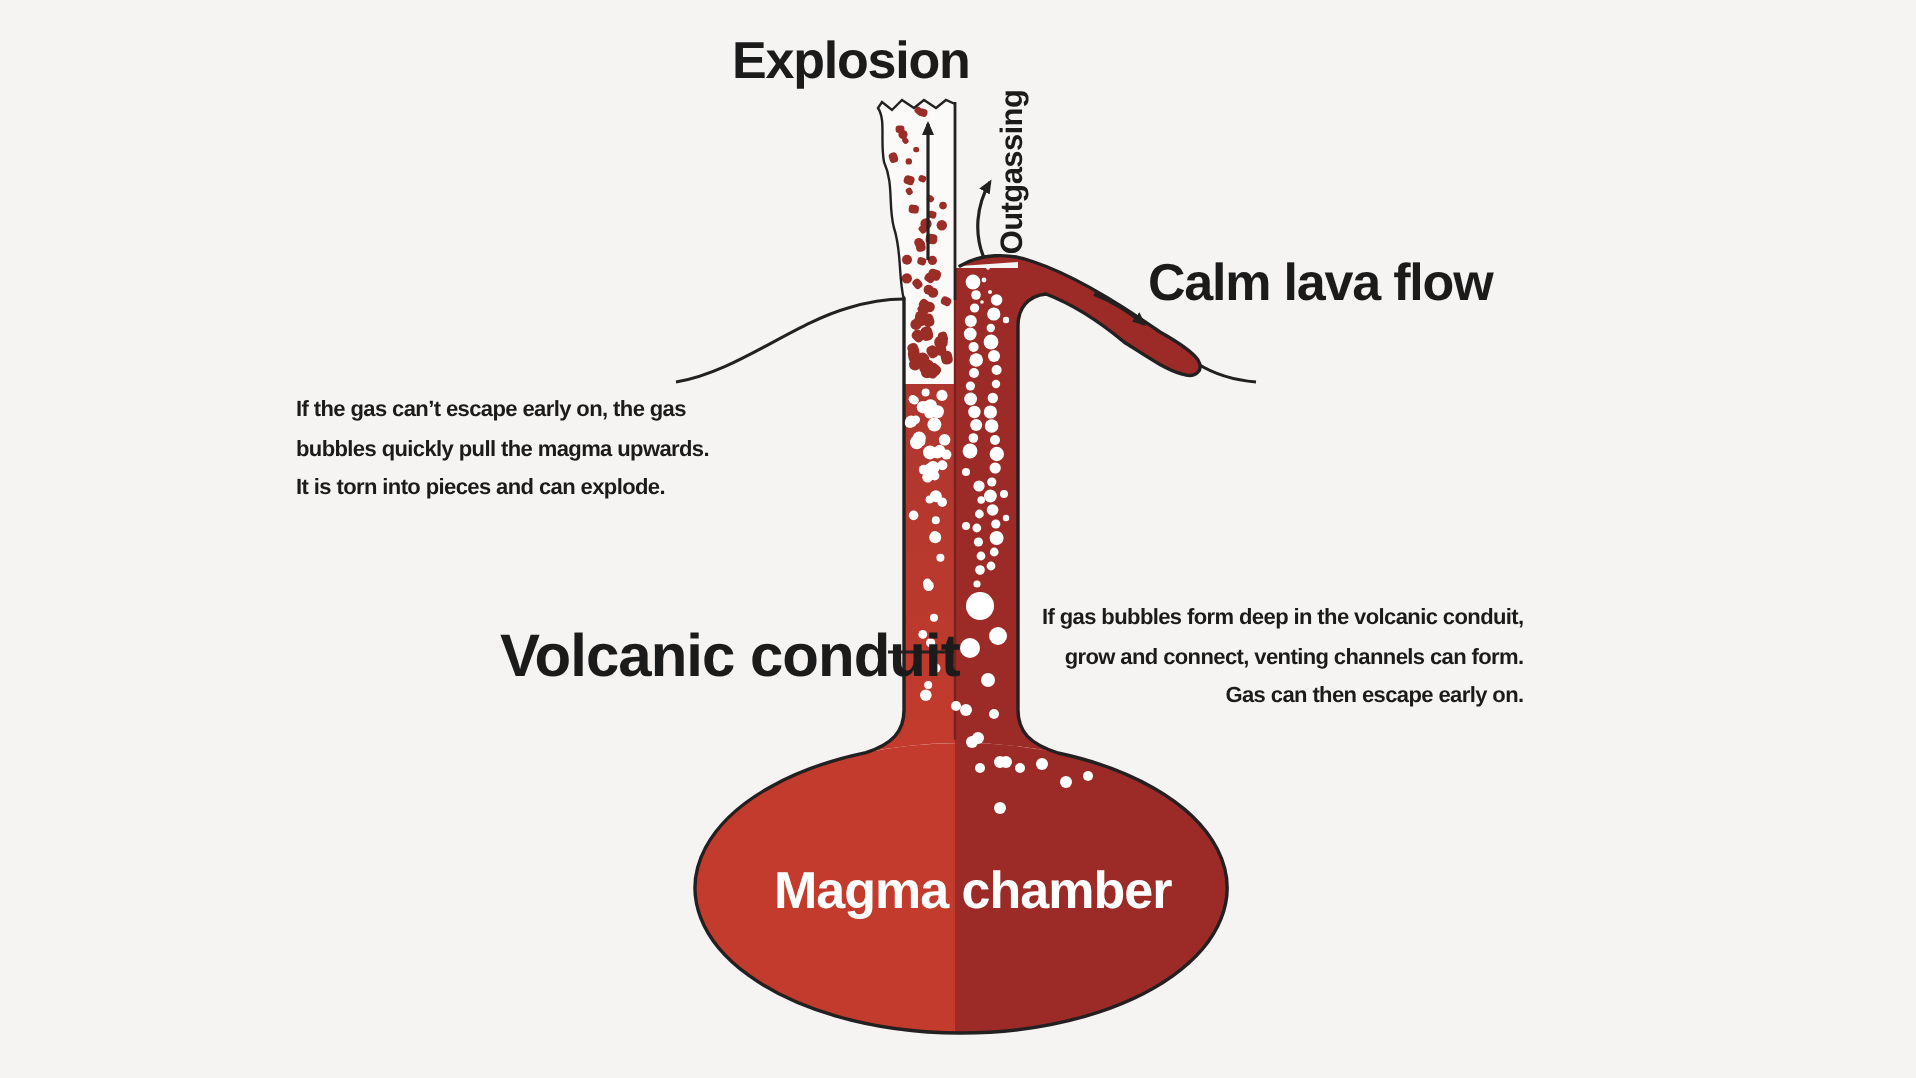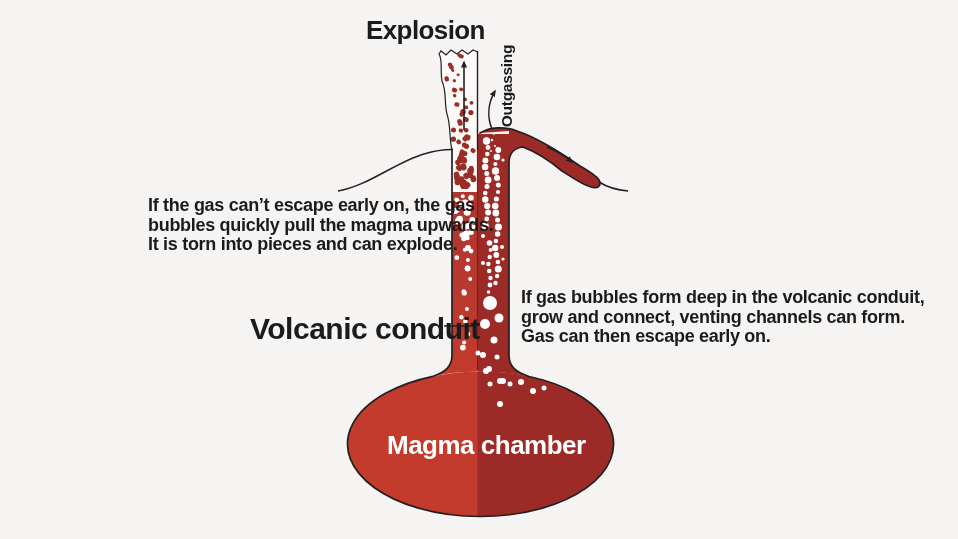--- a/index.html
+++ b/index.html
@@ -8,26 +8,26 @@
     position:relative;width:958px;height:539px;overflow:hidden;
     background:var(--c-background,#f5f4f2);
   }
   .stage svg{position:absolute;left:0;top:0;}
   .lbl{
     position:absolute;color:var(--c-text,#1c1b1b);font-weight:700;
     white-space:pre-line;
   }
   .lbl-big{font-size:26px;letter-spacing:-0.6px;}
   .lbl-mid{font-size:30px;letter-spacing:-0.5px;}
-  .lbl-annot{font-size:18px;line-height:19.5px;letter-spacing:-0.3px;}
+  .lbl-annot{font-size:11px;line-height:19.5px;letter-spacing:-0.3px;}
   .lbl-explosion{left:366px;top:15px;}
   .lbl-calm{left:574px;top:126px;}
   .lbl-conduit{left:250px;top:312px;}
   .lbl-left-annot{left:148px;top:196px;}
-  .lbl-right-annot{left:521px;top:288px;}
+  .lbl-right-annot{left:521px;top:300px;text-align:right;}
   .lbl-magma{
     left:387px;top:430px;width:203px;text-align:left;
     color:var(--c-label-on-magma,#fff);font-size:26px;letter-spacing:-0.5px;
   }
   .lbl-outgassing{
     left:457px;top:77px;width:100px;height:18px;text-align:center;
     font-size:15.5px;letter-spacing:-0.3px;
     transform:rotate(-90deg);transform-origin:center center;
   }
 </style>
@@ -262,20 +262,21 @@
       </g>
 
     <path d="M464,130 L464,62" fill="none" style="stroke:var(--c-outline,#232021)" stroke-width="1.6" marker-end="url(#ah)"></path>
     <path d="M492,129 C487,117 488,103 495,91" fill="none" style="stroke:var(--c-outline,#232021)" stroke-width="1.6" marker-end="url(#ah)"></path>
     <path d="M547,147 C557,151 566,157 572,162" fill="none" style="stroke:var(--c-outline,#232021)" stroke-width="1.8" marker-end="url(#ah)"></path>
     <line x1="444" y1="326" x2="477" y2="326" style="stroke:var(--c-outline,#232021)" stroke-width="1.4"></line>
   </svg>
 
   <div class="lbl lbl-big lbl-explosion">Explosion</div>
   <div class="lbl lbl-outgassing">Outgassing</div>
+  <div class="lbl lbl-big lbl-calm">Calm lava flow</div>
   <div class="lbl lbl-annot lbl-left-annot">If the gas can’t escape early on, the gas
 bubbles quickly pull the magma upwards.
 It is torn into pieces and can explode.</div>
   <div class="lbl lbl-mid lbl-conduit">Volcanic conduit</div>
   <div class="lbl lbl-annot lbl-right-annot">If gas bubbles form deep in the volcanic conduit,
 grow and connect, venting channels can form.
 Gas can then escape early on.</div>
   <div class="lbl lbl-magma">Magma chamber</div>
 </div>
 

